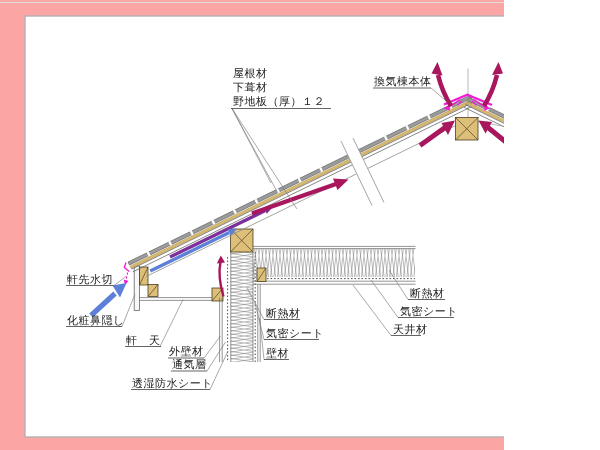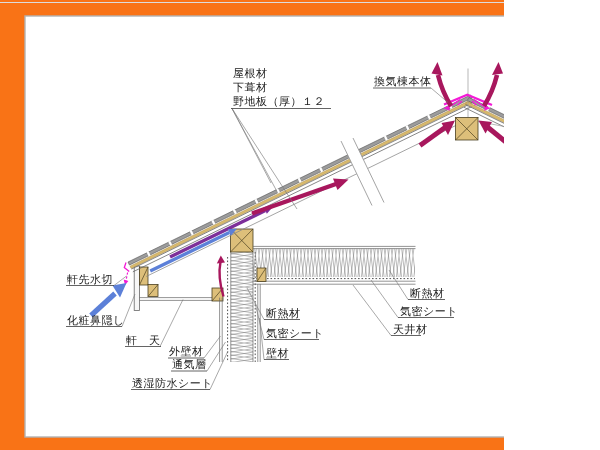--- a/index.html
+++ b/index.html
@@ -1,16 +1,16 @@
 <!DOCTYPE html>
 <html><head>
 <meta charset="utf-8">
 <style>
   html,body{margin:0;padding:0;background:#ffffff;}
-  .stage{position:relative;width:504px;height:450px;background:#f97316;overflow:hidden;}
+  .stage{position:relative;width:504px;height:450px;background:#fca5a5;overflow:hidden;}
   svg{position:absolute;left:0;top:0;}
   .lab{font:11px "Liberation Sans","DejaVu Sans",sans-serif;fill:#1b1b1b;letter-spacing:.5px;}
   .ln{stroke:#7a7a7a;stroke-width:.65;fill:none;}
   .ul{stroke:#3d3d3d;stroke-width:.8;}
   .thin{stroke:#666;stroke-width:.7;fill:none;}
   .thin2{stroke:#8a8a8a;stroke-width:.7;fill:none;}
   .wood{fill:#ddbf7a;stroke:#4a3f20;stroke-width:.8;}
   .woodln{stroke:#4a3f20;stroke-width:.7;}
   .dot{stroke:#333;stroke-width:.85;stroke-dasharray:1.6 1.9;fill:none;}
   .crimS{stroke:#a8175d;fill:none;}

